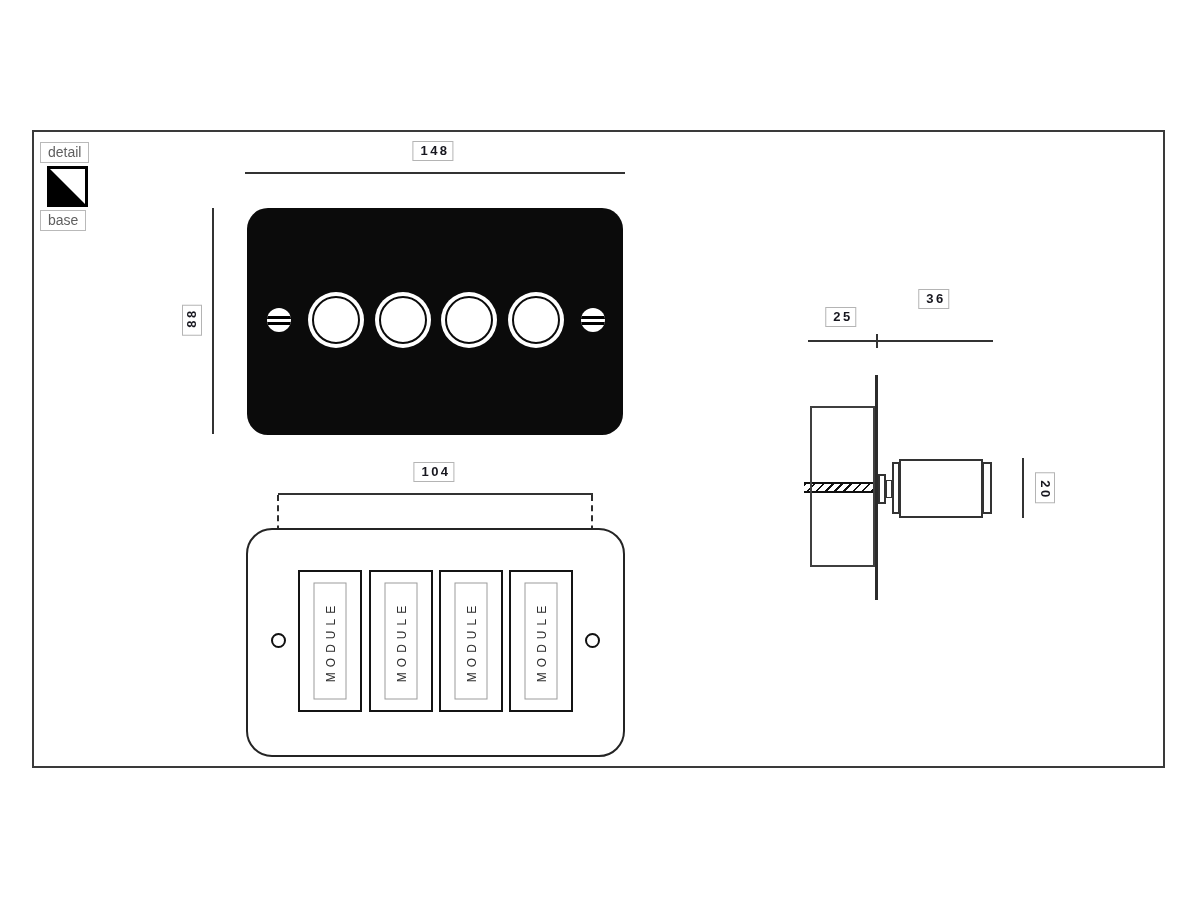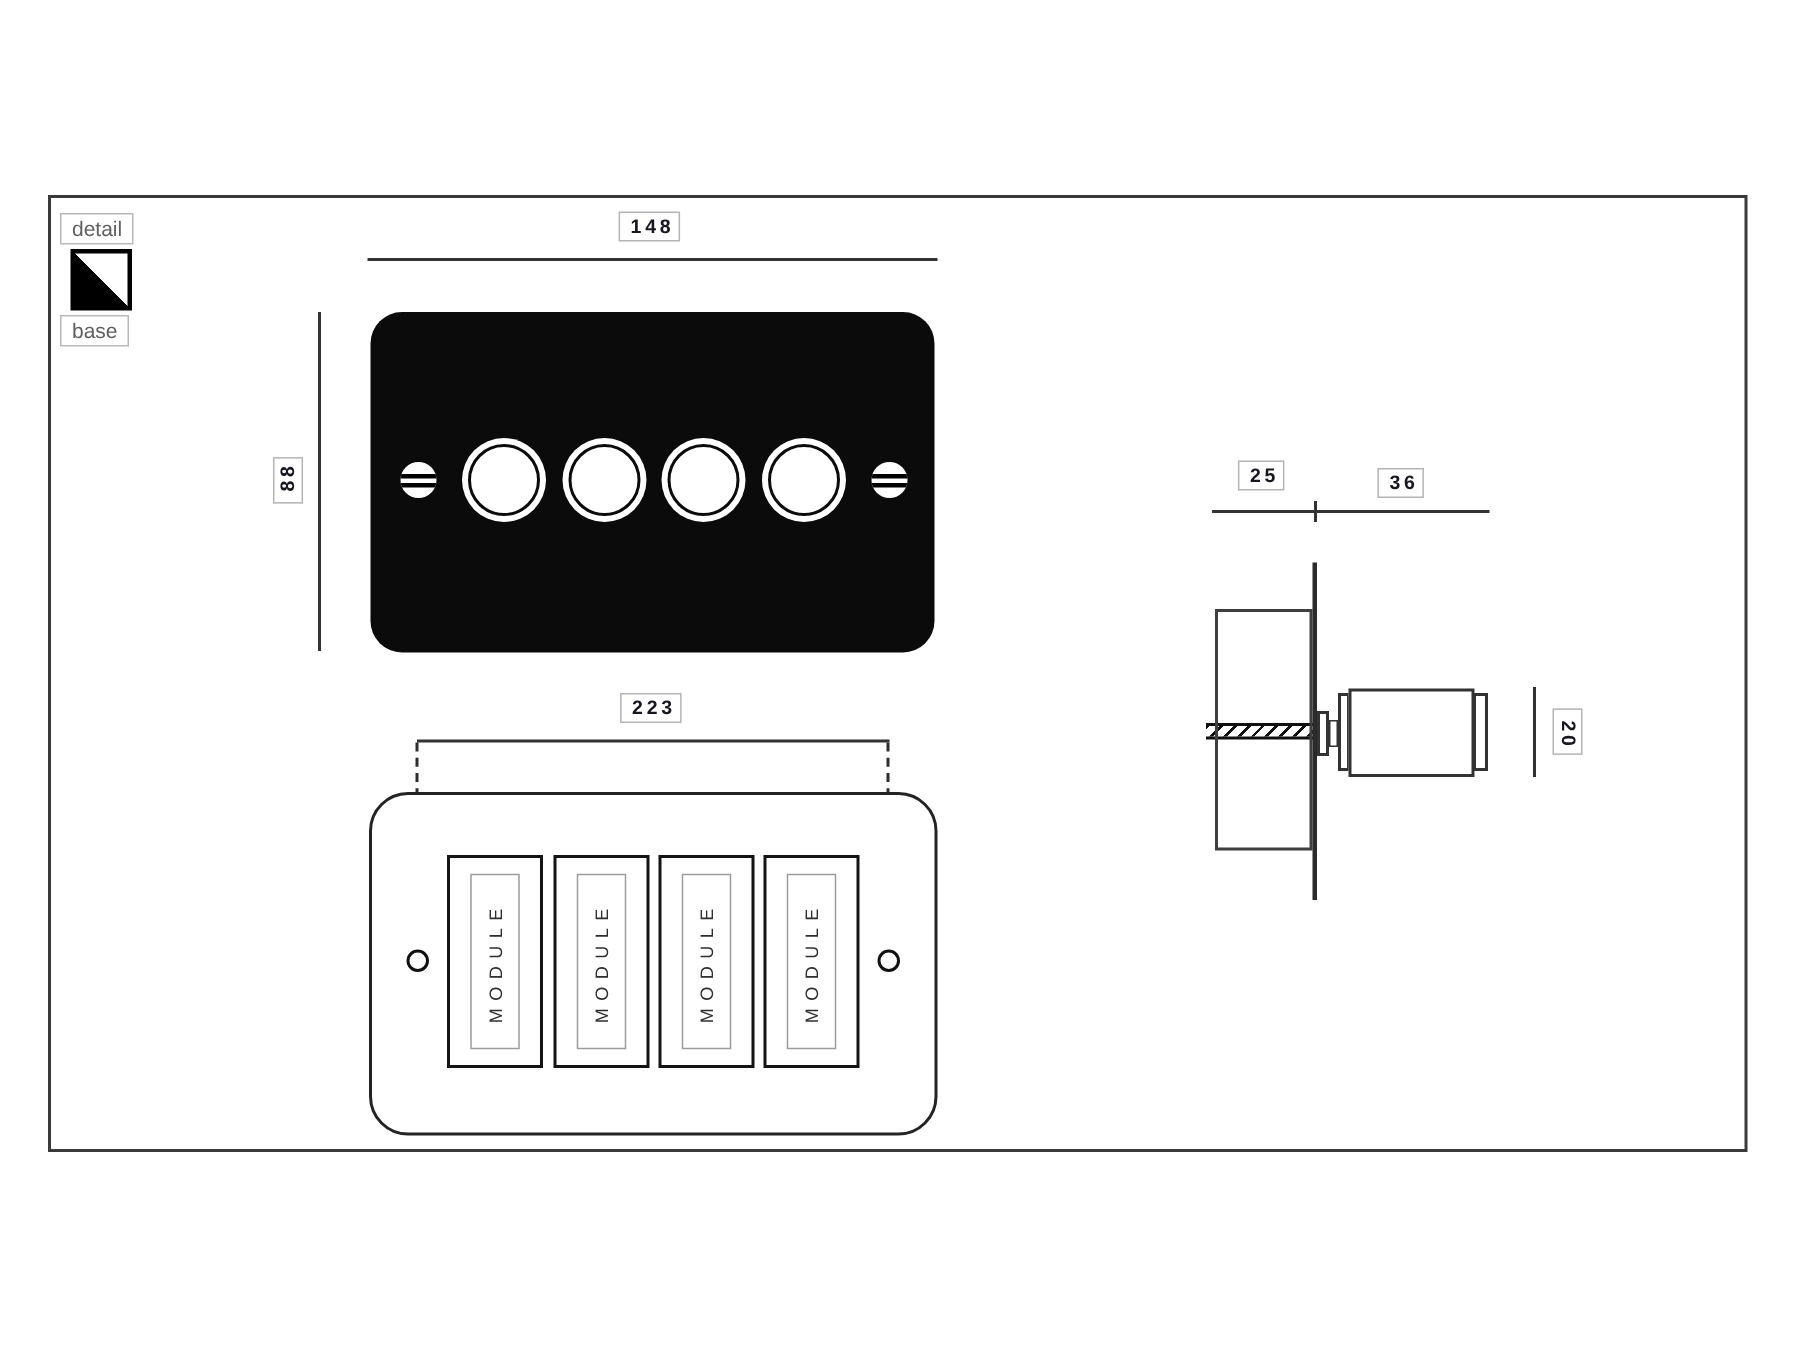--- a/index.html
+++ b/index.html
@@ -120,21 +120,21 @@
     <div class="knob" style="left:61px;"></div>
     <div class="knob" style="left:128px;"></div>
     <div class="knob" style="left:194px;"></div>
     <div class="knob" style="left:261px;"></div>
     <div class="screw" style="left:334px;">
       <div class="slot slot-a"></div>
       <div class="slot slot-b"></div>
     </div>
   </div>
 
-  <div class="dim-label center-h" style="left:434px; top:462px;">223</div>
+  <div class="dim-label center-h" style="left:434px; top:462px;">104</div>
   <div class="hline" style="left:278px; top:493px; width:315px;"></div>
   <div class="vdash" style="left:277px; top:495px; height:138px;"></div>
   <div class="vdash" style="left:591px; top:495px; height:138px;"></div>
 
   <div class="plate-rear"></div>
   <div class="hole" style="left:271px;"></div>
   <div class="hole" style="left:585px;"></div>
 
   <div class="module" style="left:298px;">
     <div class="module-inner">
@@ -151,21 +151,21 @@
       <span class="module-text">MODULE</span>
     </div>
   </div>
   <div class="module" style="left:509px;">
     <div class="module-inner">
       <span class="module-text">MODULE</span>
     </div>
   </div>
 
   <div class="dim-label center-h" style="left:841px; top:307px;text-align:right;">25</div>
-  <div class="dim-label center-h" style="left:934px; top:312px;">36</div>
+  <div class="dim-label center-h" style="left:934px; top:289px;">36</div>
   <div class="hline" style="left:808px; top:340px; width:185px;"></div>
   <div class="tick" style="left:876px; top:334px; height:14px;"></div>
 
   <div class="rod"></div>
   <div class="wallbox"></div>
   <div class="sideplate"></div>
   <div class="sidepart collar"></div>
   <div class="sidepart spacer"></div>
   <div class="sidepart rim-l"></div>
   <div class="sidepart body-k"></div>

